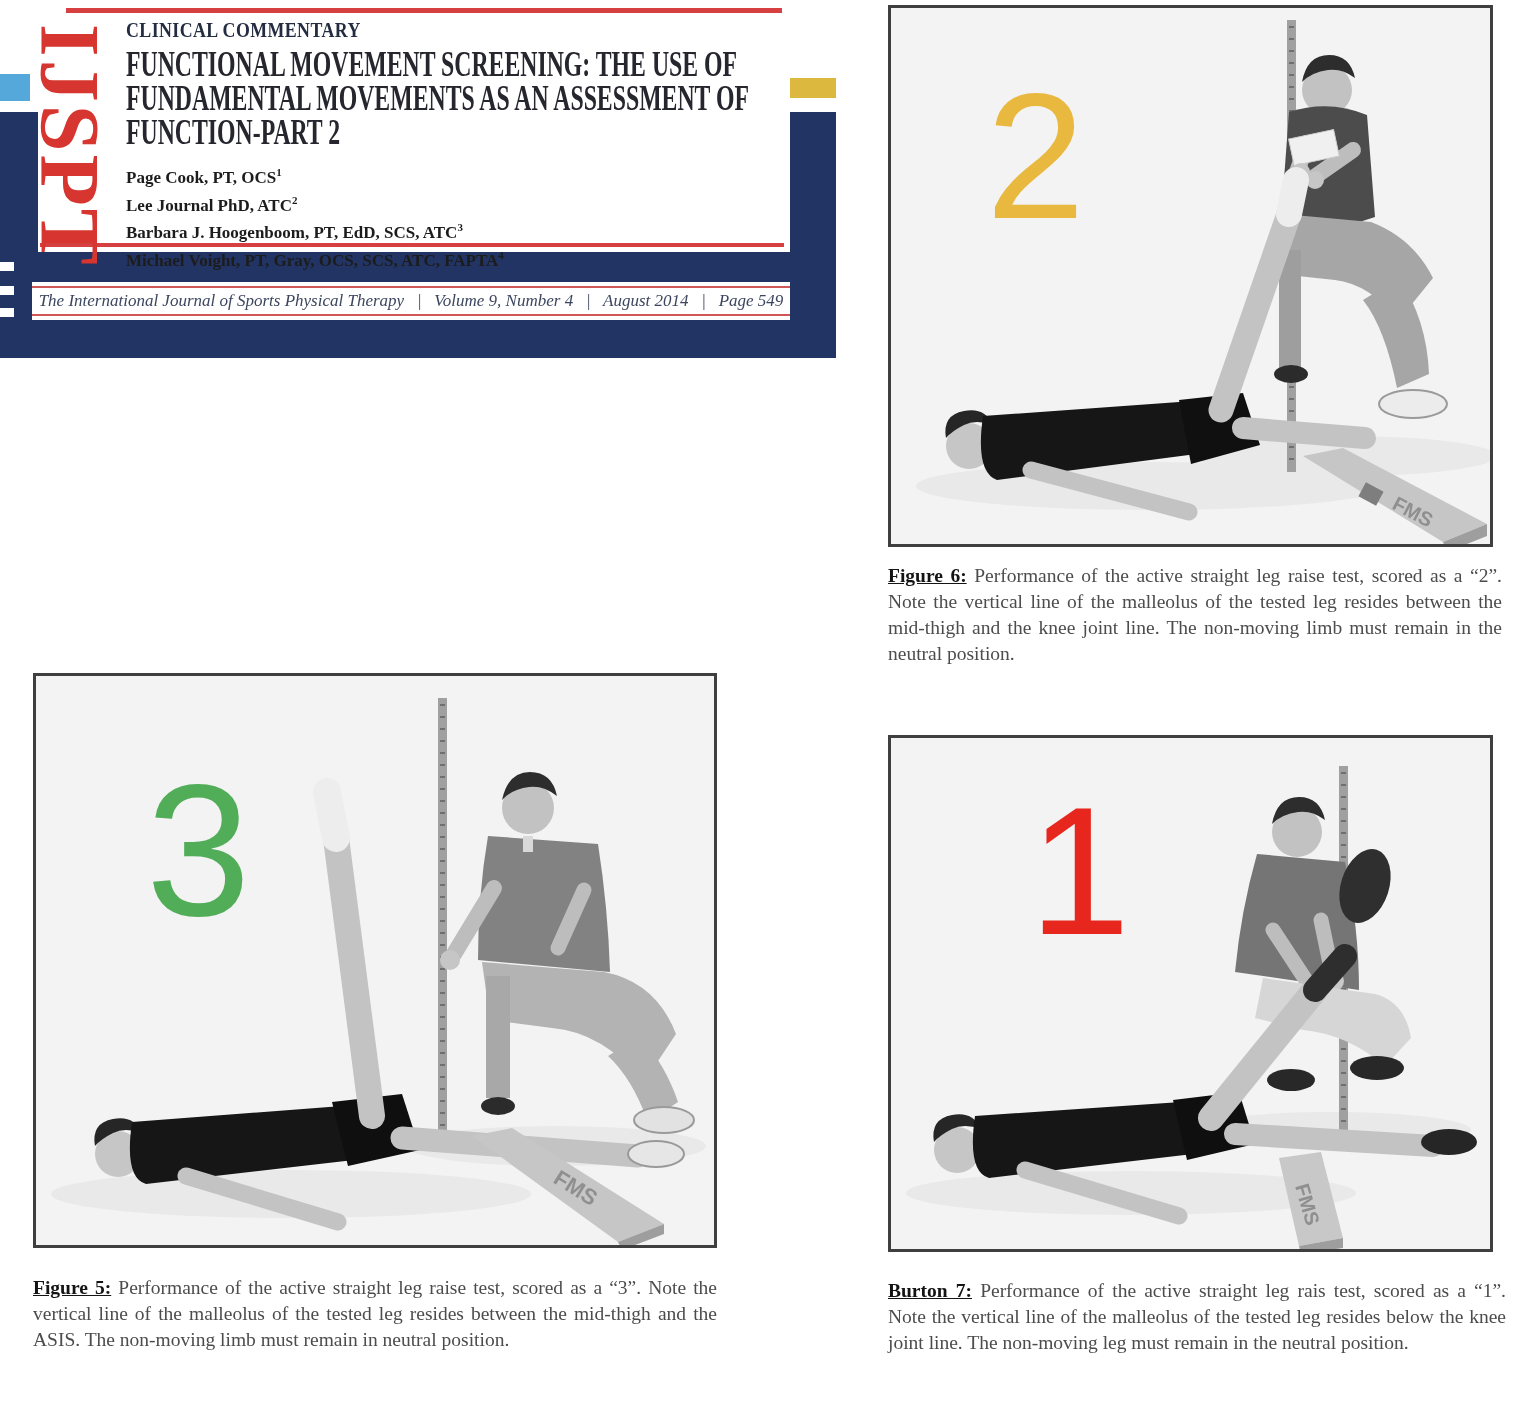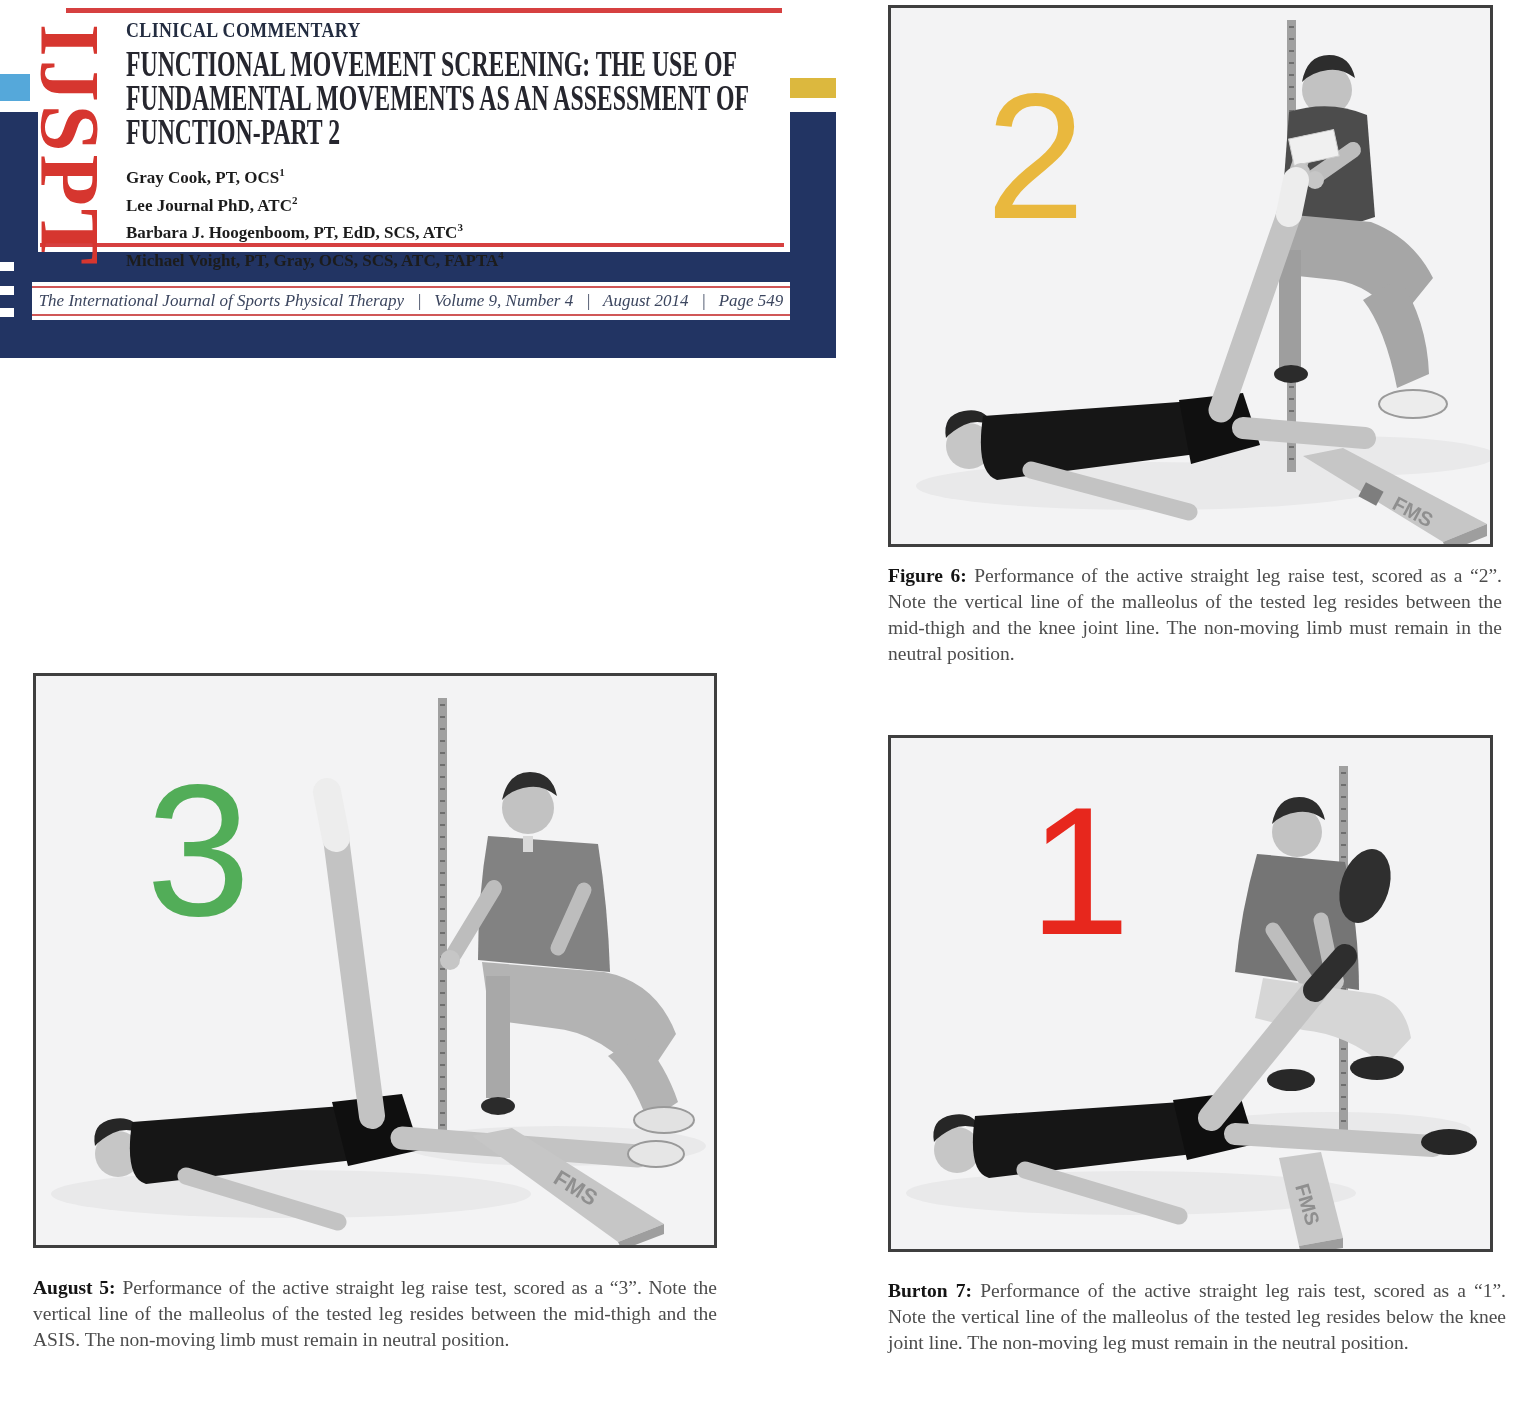--- a/index.html
+++ b/index.html
@@ -61,21 +61,21 @@
 
   .score-number {
     position:absolute; font-family:"Liberation Sans", sans-serif; font-weight:normal;
     line-height:1;
   }
   .score-fig6 { left:95px;  top:60px; font-size:178px; }
   .score-fig5 { left:110px; top:80px; font-size:188px; }
   .score-fig7 { left:138px; top:42px; font-size:182px; }
 
   .caption { position:absolute; font-size:19.5px; line-height:26px; text-align:justify; color:#4c4c4c; }
-  .caption .cap-label { font-weight:bold; font-style:normal; color:#141414; }
+  .caption .cap-label { font-weight:bold; font-style:normal; color:#141414;text-decoration:underline; }
   .caption .cap-text { }
   .caption-fig6 { left:888px; top:563px;  width:614px; }
   .caption-fig5 { left:33px;  top:1275px; width:684px; }
   .caption-fig7 { left:888px; top:1278px; width:618px; }
 
   .board-label { font-family:"Liberation Sans", sans-serif; font-weight:bold; fill:#8f8f8f; }
 </style>
 </head>
 <body>
 
@@ -93,21 +93,21 @@
     <div class="card-bottomline"></div>
     <div class="ijspt-logo">
       <span>IJSPT</span>
     </div>
     <div class="card-content">
       <div class="kicker">CLINICAL COMMENTARY</div>
       <div class="paper-title">FUNCTIONAL MOVEMENT SCREENING: THE USE OF
 FUNDAMENTAL MOVEMENTS AS AN ASSESSMENT OF
 FUNCTION-PART 2</div>
       <div class="authors">
-        <div><span>Gray Cook, PT, OCS</span><sup>1</sup></div>
+        <div><span>Page Cook, PT, OCS</span><sup>1</sup></div>
         <div><span>Lee Journal PhD, ATC</span><sup>2</sup></div>
         <div><span>Barbara J. Hoogenboom, PT, EdD, SCS, ATC</span><sup>3</sup></div>
         <div><span>Michael Voight, PT, Gray, OCS, SCS, ATC, FAPTA</span><sup>4</sup></div>
       </div>
     </div>
   </div>
 
   <div class="citation-bar">
     <div class="citation-inner">
       <span class="citation-text">The International Journal of Sports Physical Therapy  |  Volume 9, Number 4  |  August 2014  |  Page 549</span>
@@ -200,21 +200,21 @@
       </g>
       <g>
         <polygon points="436,460 476,452 628,548 582,566" fill="#c6c6c6"></polygon>
         <polygon points="582,566 628,548 628,558 586,574" fill="#9e9e9e"></polygon>
         <text class="board-label" font-size="22" transform="translate(516 506) rotate(32)">FMS</text>
       </g>
     </svg>
     <div class="score-number score-fig5" style="color: rgb(82, 173, 88);">3</div>
   </div>
   <p class="caption caption-fig5">
-    <span class="cap-label">August 5:</span>
+    <span class="cap-label">Figure 5:</span>
     <span class="cap-text">Performance of the active straight leg raise test, scored as a “3”. Note the vertical line of the malleolus of the tested leg resides between the mid-thigh and the ASIS. The non-moving limb must remain in neutral position.</span>
   </p>
 
   <div class="photo-frame frame-fig7">
     <svg width="605" height="517" viewBox="0 0 605 517">
       <g>
         <ellipse cx="240" cy="455" rx="225" ry="22" fill="#e9e9ea"></ellipse>
         <ellipse cx="440" cy="392" rx="140" ry="18" fill="#e9e9ea"></ellipse>
       </g>
       <g>

